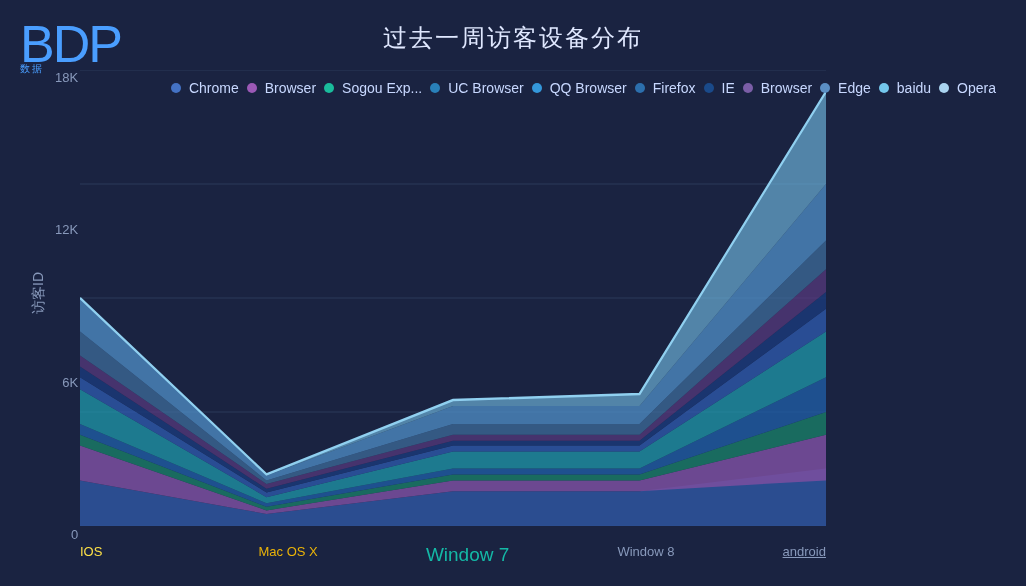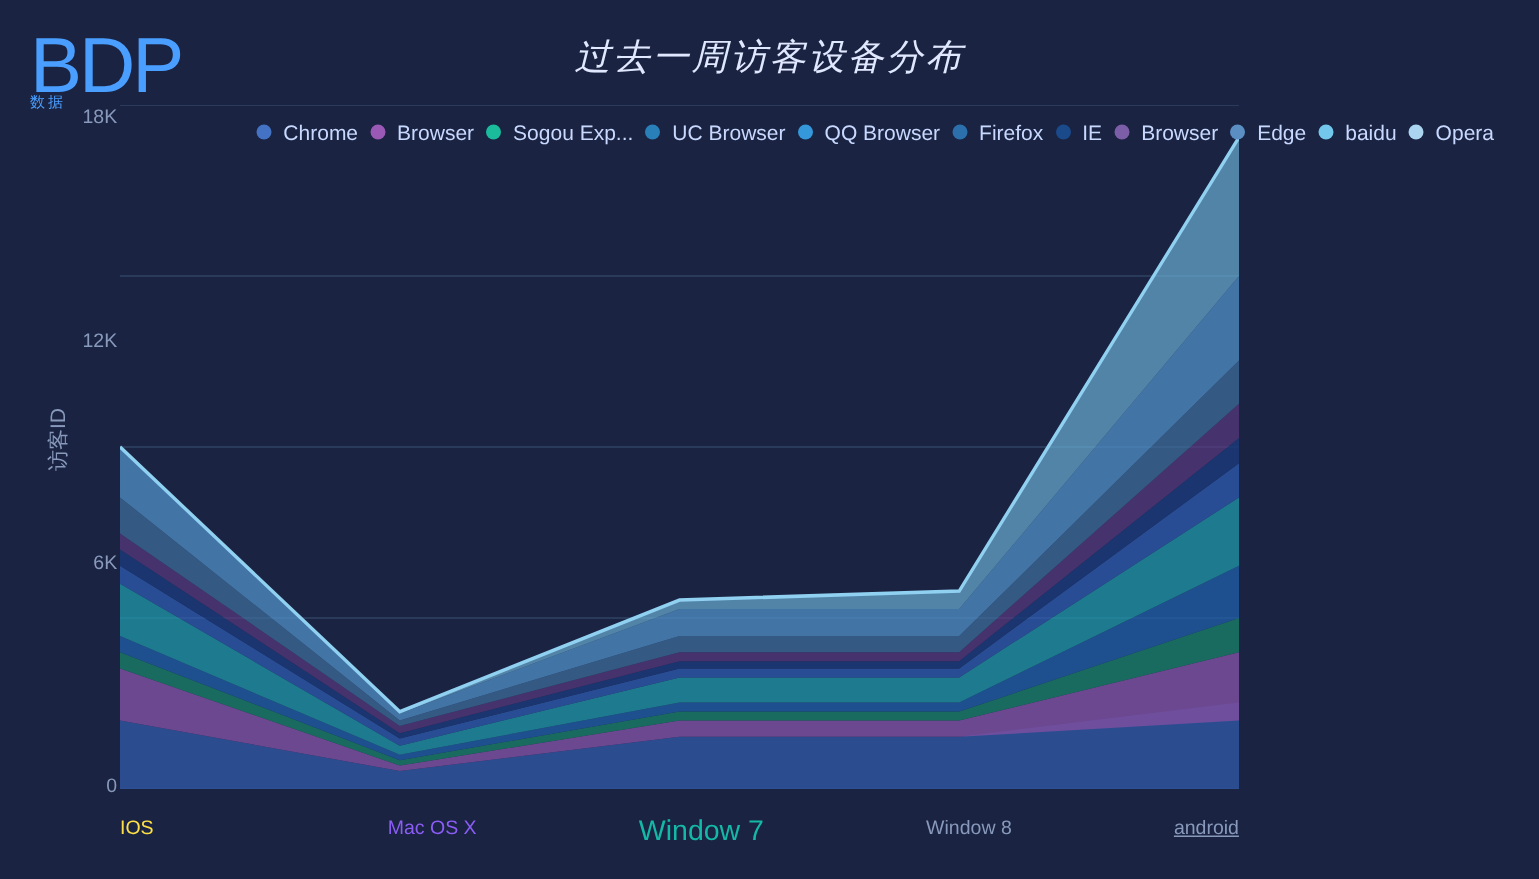--- a/index.html
+++ b/index.html
@@ -36,21 +36,20 @@
     .chart-title {
       position: absolute;
       top: 22px;
       left: 0;
       right: 0;
       text-align: center;
       font-size: 24px;
       font-weight: 400;
       color: #e0e8ff;
       letter-spacing: 2px;
-      font-style: italic;
     }
     .legend {
       position: absolute;
       right: 30px;
       top: 80px;
       display: flex;
       gap: 8px;
     }
     .legend-item {
       display: flex;
@@ -72,21 +71,21 @@
       transform: translateY(-50%) rotate(-90deg);
       font-size: 14px;
       color: #8899bb;
       white-space: nowrap;
       transform-origin: center center;
     }
     .y-axis-ticks {
       position: absolute;
       left: 55px;
       top: 70px;
-      bottom: 55px;
+      bottom: 44px;
       display: flex;
       flex-direction: column;
       justify-content: space-between;
       align-items: flex-end;
     }
     .y-tick {
       font-size: 13px;
       color: #8899bb;
     }
     .x-label {
@@ -158,21 +157,21 @@
     <polygon points="0,190 175,338 350,280 525,280 700,95 700,142 525,295 350,295 175,342 0,218" fill="#5090c8" fill-opacity="0.75"></polygon>
 
     <polygon points="0,190 175,337 350,275 525,270 700,18 700,95 525,280 350,280 175,338 0,190" fill="#70b8e0" fill-opacity="0.65"></polygon>
 
     <polyline points="0,190 175,337 350,275 525,270 700,18" fill="none" stroke="#90d0f0" stroke-width="2"></polyline>
 
   </svg>
 
   <div style="position:absolute; left:80px; right:200px; bottom:20px; display:flex; justify-content:space-between; padding:0 0px;">
     <span class="x-label" style="font-size:13px;color:#fde047;">IOS</span>
-    <span class="x-label" style="font-size:13px;color:#8b5cf6;margin-left:48px;">Mac OS X</span>
+    <span class="x-label" style="font-size:13px;color:#eab308;margin-left:48px;">Mac OS X</span>
     <span class="x-label" style="font-size:19px;color:#14b8a6;">Window 7</span>
     <span class="x-label" style="font-size:13px;color:#8899bb;">Window 8</span>
     <span class="x-label" style="font-size:13px;color:#8899bb;text-decoration:underline;">android</span>
   </div>
 
   <div class="legend">
     <div class="legend-item">
       <div class="legend-dot" style="background:#4472c4;"></div>
       <span>Chrome</span>
     </div>

